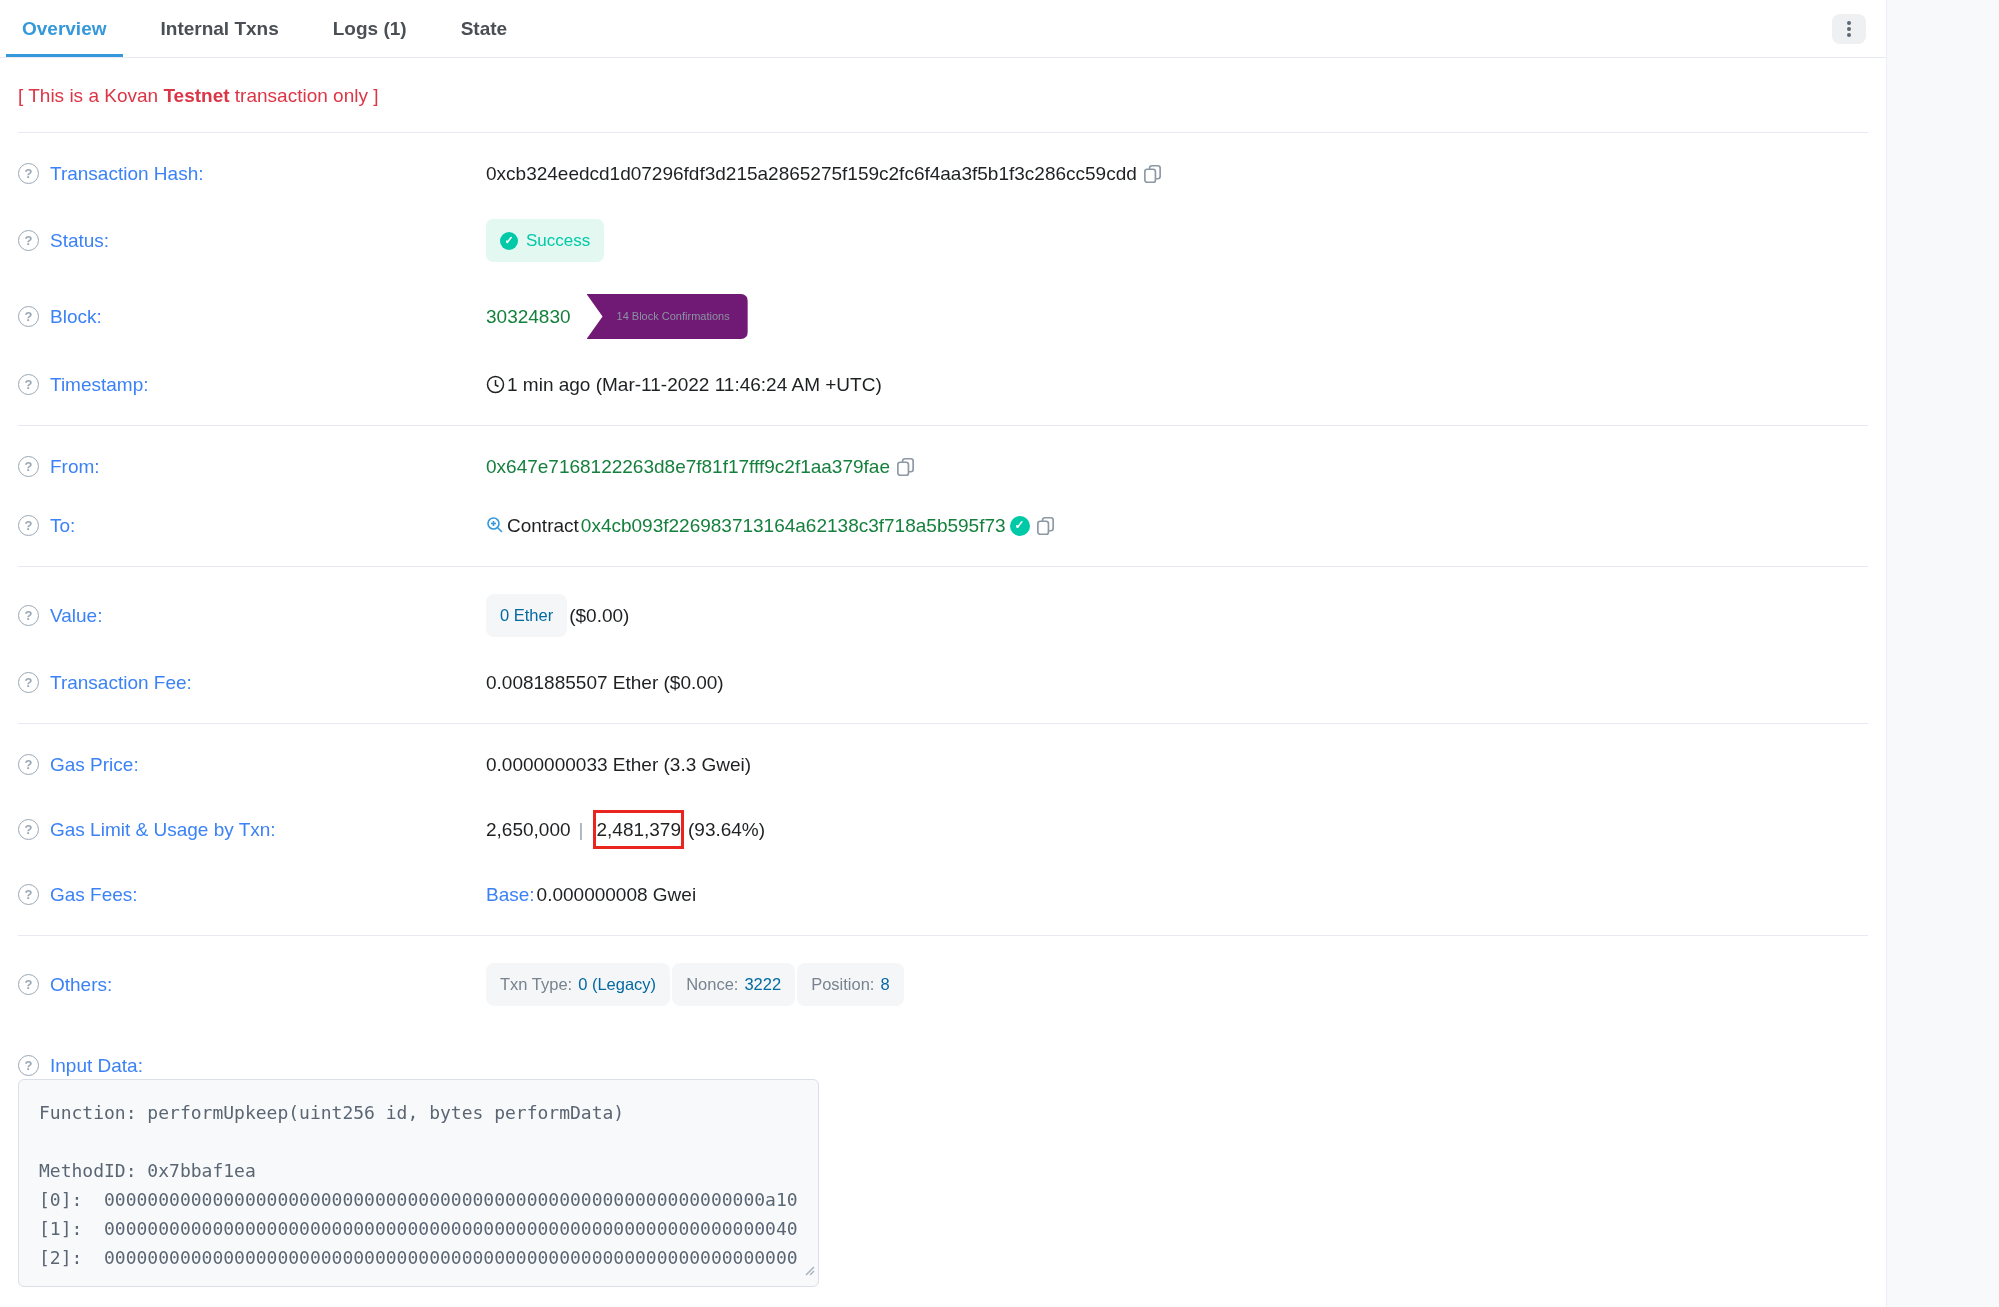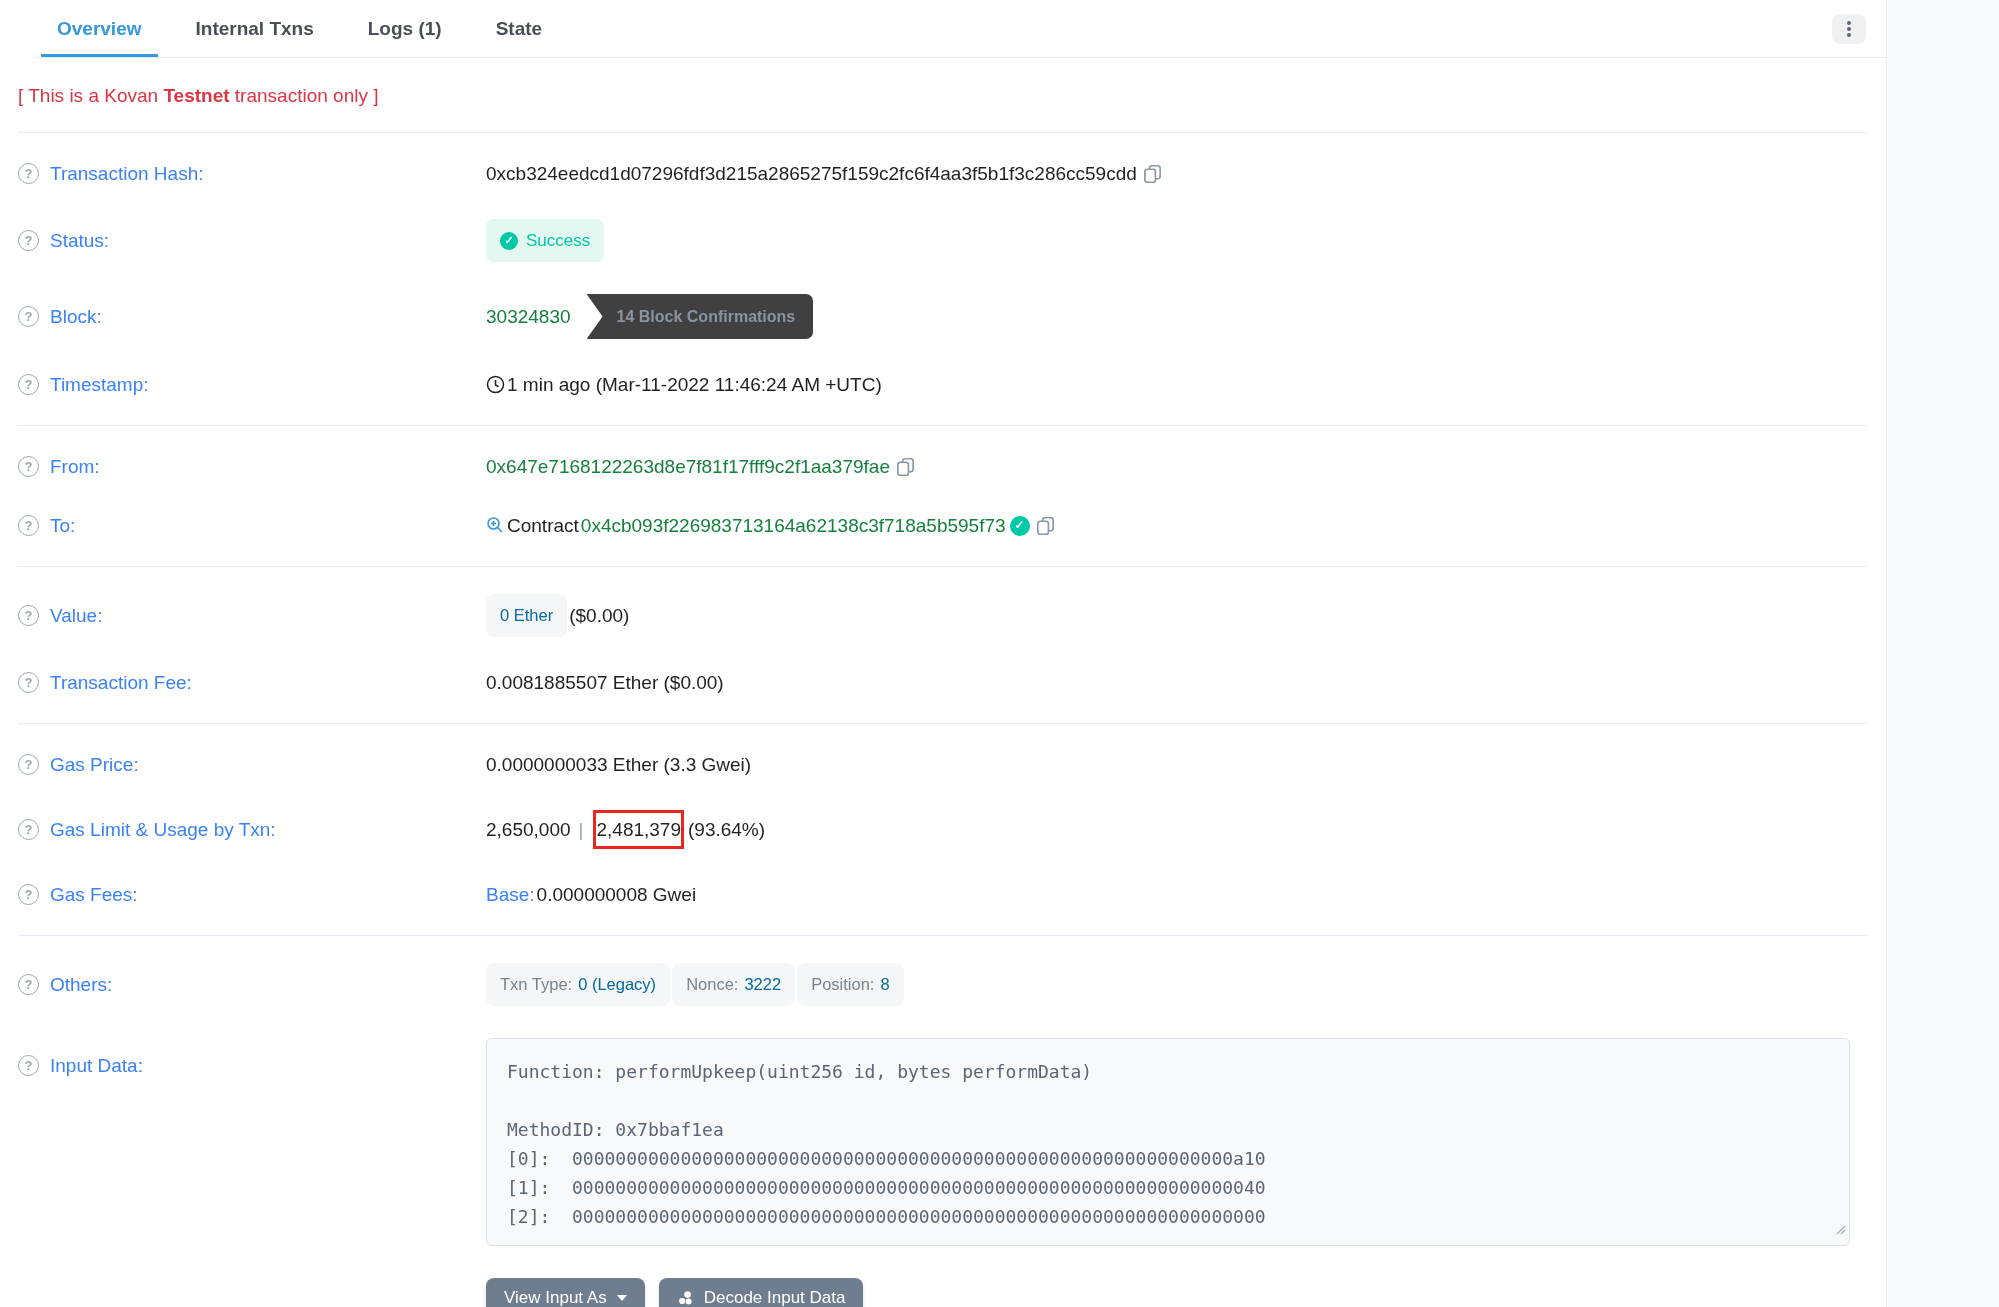--- a/index.html
+++ b/index.html
@@ -18,21 +18,20 @@
     border-right: 1px solid #eceff5;
   }
 
   
   .tabs-bar {
     display: flex;
     align-items: stretch;
     height: 58px;
     border-bottom: 1px solid #e7eaf3;
     padding: 0 20px 0 6px;
-    margin-left: 35px;
   }
   .tab {
     font-size: 19px;
     font-weight: 600;
     color: #4a4f55;
     padding: 18px 16px 15px 16px;
     margin-right: 22px;
     border-bottom: 3px solid transparent;
     cursor: pointer;
     white-space: nowrap;
@@ -57,21 +56,21 @@
   .divider { border: 0; border-top: 1px solid #e7eaf3; margin: 0 18px; }
   .section { padding: 11px 0; }
 
   
   .row {
     display: flex;
     align-items: center;
     padding: 16px 18px;
     line-height: 27px;
   }
-  .row.top-align { align-items: flex-start; }
+  .row.top-align { align-items: flex-start; flex-direction: column; }
   .row-label {
     width: 468px;
     flex-shrink: 0;
     display: flex;
     align-items: center;
     gap: 11px;
     color: #3b82f6;
   }
   .help-icon {
     width: 21px; height: 21px; flex-shrink: 0;
@@ -112,28 +111,27 @@
     background: #00c9a7; color: #fff;
     display: inline-flex; align-items: center; justify-content: center;
     font-size: 12px; font-weight: 700;
     margin-left: 2px;
   }
   .verified-check::after { content: "✓"; }
 
   
   .conf-tag {
     margin-left: 14px;
-    background: #404040;
+    background: #701a75;
     color: #8a94a0;
-    font-size: 16px;
+    font-size: 11px;
     padding: 9px 18px 9px 30px;
     clip-path: polygon(0 0, 100% 0, 100% 100%, 0 100%, 16px 50%);
     border-radius: 0 7px 7px 0;
     white-space: nowrap;
-    font-weight: bold;
   }
 
   
   .icon-16 { width: 19px; height: 19px; display: inline-flex; flex-shrink: 0; }
 
   
   .pill {
     background: #f5f6f7;
     border-radius: 8px;
     padding: 8px 14px;

